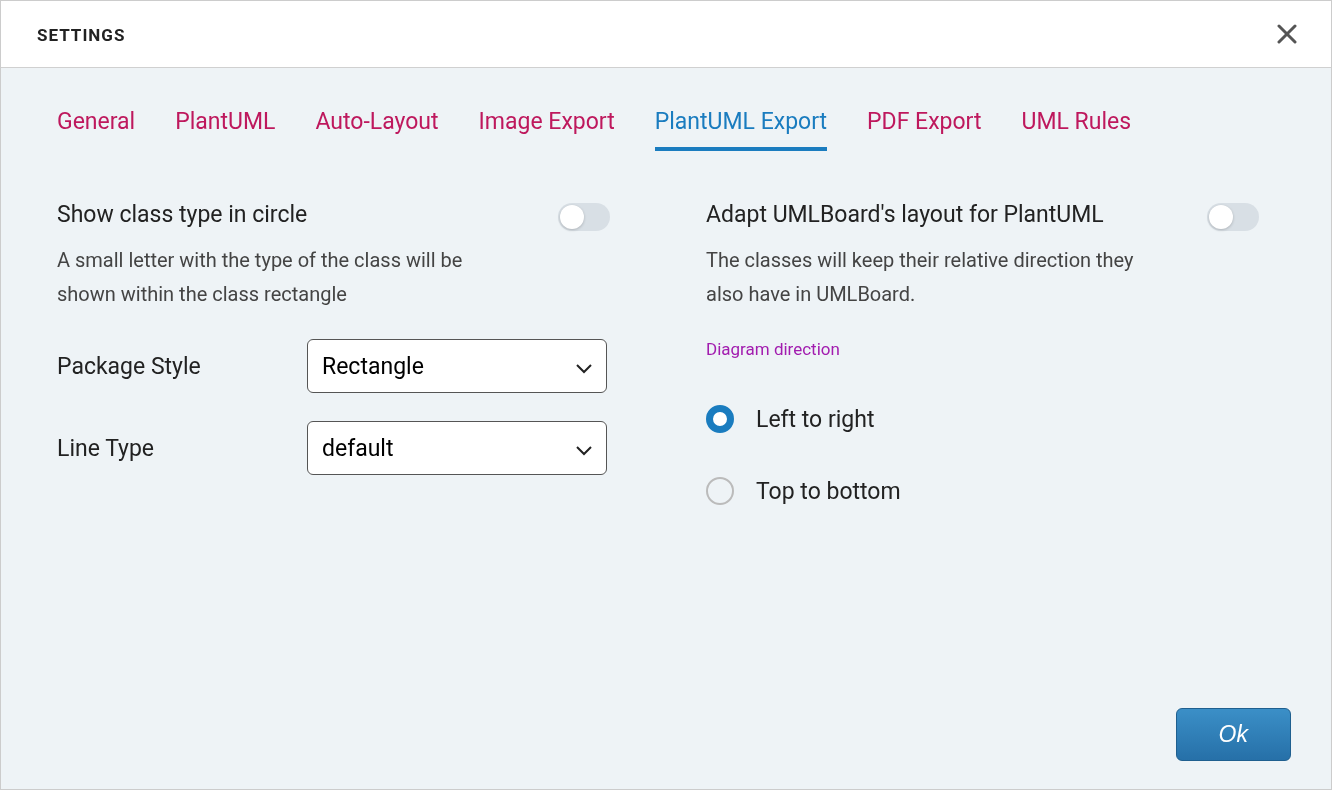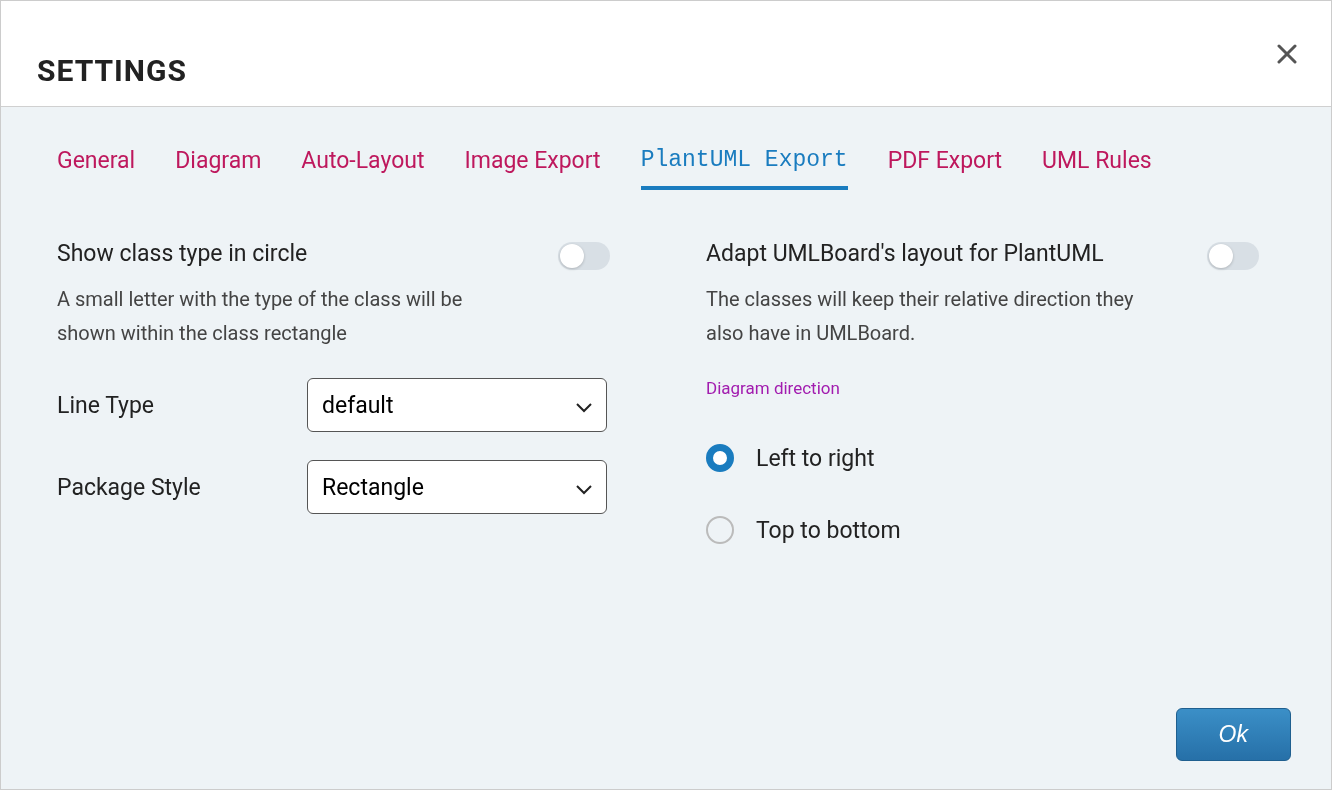--- a/index.html
+++ b/index.html
@@ -23,25 +23,24 @@
     }
     .dialog-header {
       display: flex;
       justify-content: space-between;
       align-items: center;
       padding: 20px 30px 18px 36px;
       border-bottom: 1px solid #d0d0d0;
       background: #fff;
     }
     .dialog-title {
-      font-size: 30px;
+      font-size: 17px;
       font-weight: 700;
       letter-spacing: 1px;
       color: #222;
-      margin-top: 32px;
     }
     .close-btn {
       font-size: 28px;
       color: #555;
       cursor: pointer;
       background: none;
       border: none;
       font-weight: 300;
       line-height: 1;
       padding: 0 4px;
@@ -60,21 +59,20 @@
     .tab {
       font-size: 23px;
       color: #be185d;
       padding-bottom: 12px;
       cursor: pointer;
       border-bottom: 4px solid transparent;
     }
     .tab.active {
       color: #1a7cbf;
       border-bottom: 4px solid #1a7cbf;
-      font-family: Liberation Mono, monospace;
     }
     .content {
       padding: 50px 72px 0 56px;
       display: flex;
       gap: 96px;
     }
     .col {
       flex: 1;
       max-width: 560px;
     }
@@ -205,64 +203,64 @@
         <line x1="2" y1="2" x2="18" y2="18" stroke="#555" stroke-width="3" stroke-linecap="round"></line>
         <line x1="18" y1="2" x2="2" y2="18" stroke="#555" stroke-width="3" stroke-linecap="round"></line>
       </svg>
     </button>
   </div>
 
   <div class="dialog-body">
 
     <div class="tabs">
       <div class="tab">General</div>
-      <div class="tab">Diagram</div>
+      <div class="tab">PlantUML</div>
       <div class="tab">Auto-Layout</div>
       <div class="tab">Image Export</div>
       <div class="tab active">PlantUML Export</div>
       <div class="tab">PDF Export</div>
       <div class="tab">UML Rules</div>
     </div>
 
     <div class="content">
 
       <div class="col">
 
         <div class="setting-row">
           <div class="setting-label">Show class type in circle</div>
           <div class="toggle">
             <div class="toggle-knob"></div>
           </div>
         </div>
         <div class="setting-desc">A small letter with the type of the class will be shown within the class rectangle</div>
+
+        <div class="form-row">
+          <div class="form-label">Package Style</div>
+          <div class="select">
+            <span>Rectangle</span>
+            <span class="chevron">
+              <svg width="16" height="10" viewBox="0 0 16 10">
+                  <polyline points="1,1 8,8 15,1" fill="none" stroke="#222" stroke-width="2"></polyline>
+                </svg>
+            </span>
+          </div>
+        </div>
 
         <div class="form-row">
           <div class="form-label">Line Type</div>
           <div class="select">
             <span>default</span>
             <span class="chevron">
               <svg width="16" height="10" viewBox="0 0 16 10">
                   <polyline points="1,1 8,8 15,1" fill="none" stroke="#222" stroke-width="2"></polyline>
                 </svg>
             </span>
           </div>
         </div>
 
-        <div class="form-row">
-          <div class="form-label">Package Style</div>
-          <div class="select">
-            <span>Rectangle</span>
-            <span class="chevron">
-              <svg width="16" height="10" viewBox="0 0 16 10">
-                  <polyline points="1,1 8,8 15,1" fill="none" stroke="#222" stroke-width="2"></polyline>
-                </svg>
-            </span>
-          </div>
-        </div>
-
       </div>
 
       <div class="col">
 
         <div class="setting-row">
           <div class="setting-label">Adapt UMLBoard's layout for PlantUML</div>
           <div class="toggle">
             <div class="toggle-knob"></div>
           </div>
         </div>

